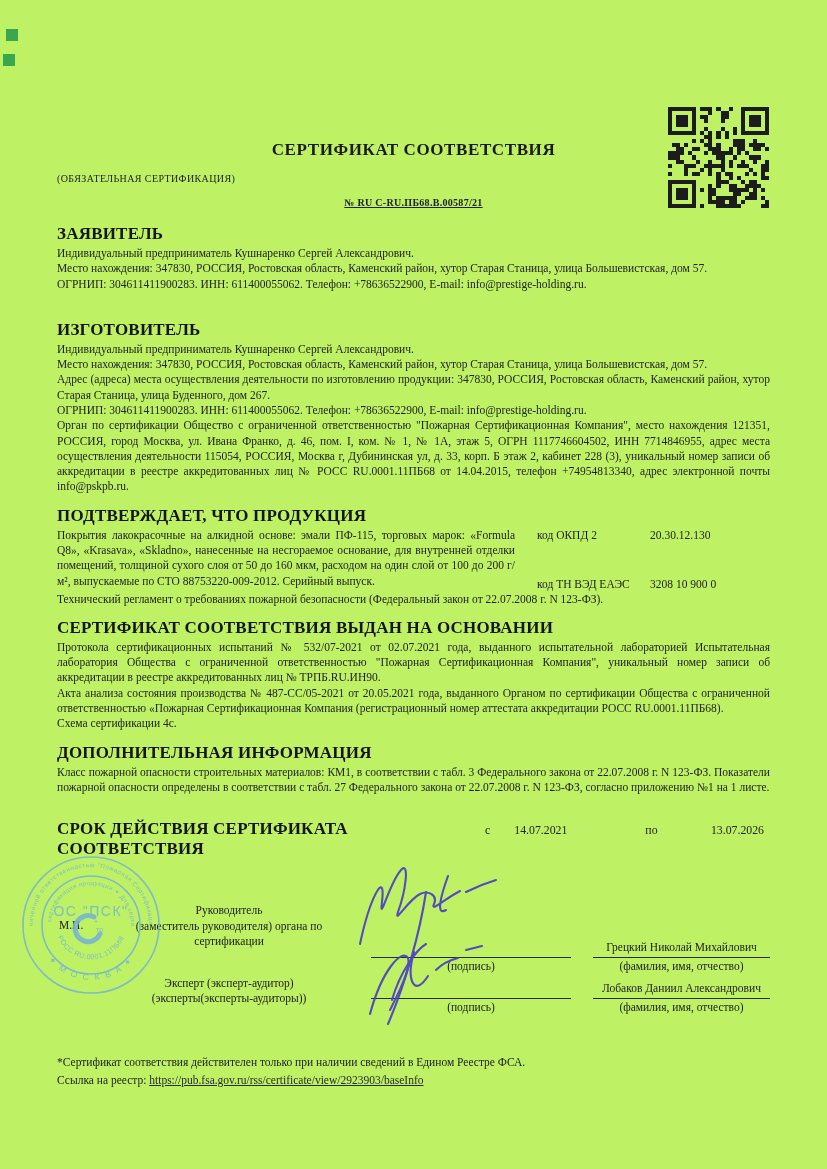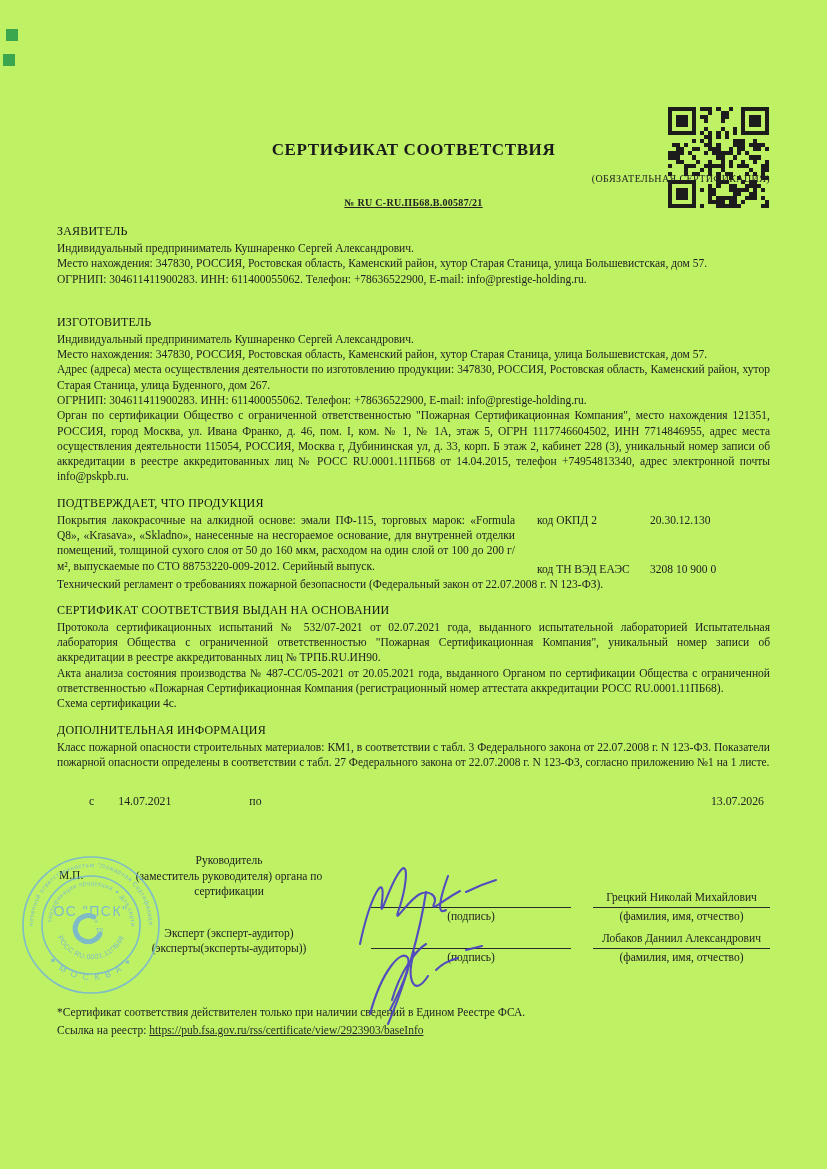--- a/index.html
+++ b/index.html
@@ -3,23 +3,23 @@
 <meta charset="utf-8">
 <style>
   html,body{margin:0;padding:0;background:#e8e8e8;}
   .page{
     width:827px;height:1169px;position:relative;margin:0 auto;
     background:#bef264;overflow:hidden;
     font-family:"Liberation Serif", serif;color:#222;
   }
   .content{position:relative;padding:140px 57px 0 57px;}
   .title{font-size:17px;font-weight:700;text-align:center;letter-spacing:.6px;color:#1a1a1a;}
-  .subtitle{font-size:10px;text-align:right;margin-top:13px;letter-spacing:.4px;}
+  .subtitle{font-size:10px;text-align:left;margin-top:13px;letter-spacing:.4px;}
   .cert-number{font-size:10px;font-weight:700;text-align:center;margin-top:13px;text-decoration:underline;letter-spacing:.3px;}
-  .sec-h{font-size:12px;font-weight:400;margin:11px 0 2px 0;letter-spacing:.2px;color:#151515;}
+  .sec-h{font-size:17px;font-weight:700;margin:11px 0 2px 0;letter-spacing:.2px;color:#151515;}
   .body-text{font-size:11.5px;line-height:1.33;margin:0;text-align:justify;}
   .product-row{display:flex;align-items:flex-start;}
   .product-text{width:458px;}
   .codes-col{width:233px;margin-left:22px;font-size:11.5px;}
   .code-row{display:flex;line-height:1.3;}
   .code-row.second{margin-top:34px;}
   .code-label{width:113px;flex:none;}
   .code-value{flex:1;}
   .validity-row{display:flex;align-items:baseline;margin-top:24px;}
   .validity-row .sec-h{margin:0;width:396px;flex:none;}
@@ -381,20 +381,21 @@
 
     <div class="sec-h">СЕРТИФИКАТ СООТВЕТСТВИЯ ВЫДАН НА ОСНОВАНИИ</div>
     <p class="body-text">Протокола сертификационных испытаний № 532/07-2021 от 02.07.2021 года, выданного испытательной лабораторией Испытательная лаборатория Общества с ограниченной ответственностью "Пожарная Сертификационная Компания", уникальный номер записи об аккредитации в реестре аккредитованных лиц № ТРПБ.RU.ИН90.</p>
     <p class="body-text">Акта анализа состояния производства № 487-СС/05-2021 от 20.05.2021 года, выданного Органом по сертификации Общества с ограниченной ответственностью «Пожарная Сертификационная Компания (регистрационный номер аттестата аккредитации РОСС RU.0001.11ПБ68).</p>
     <p class="body-text">Схема сертификации 4с.</p>
 
     <div class="sec-h">ДОПОЛНИТЕЛЬНАЯ ИНФОРМАЦИЯ</div>
     <p class="body-text">Класс пожарной опасности строительных материалов: КМ1, в соответствии с табл. 3 Федерального закона от 22.07.2008 г. N 123-ФЗ. Показатели пожарной опасности определены в соответствии с табл. 27 Федерального закона от 22.07.2008 г. N 123-ФЗ, согласно приложению №1 на 1 листе.</p>
 
     <div class="validity-row">
+      <div class="sec-h">СРОК ДЕЙСТВИЯ СЕРТИФИКАТА СООТВЕТСТВИЯ</div>
       <div class="validity-dates">
         <span class="v-lab1">с</span>
         <span class="v-date1">14.07.2021</span>
         <span class="v-lab2">по</span>
         <span class="v-date2">13.07.2026</span>
       </div>
     </div>
 
     <div class="sig-grid">
       <div class="sig-left">

